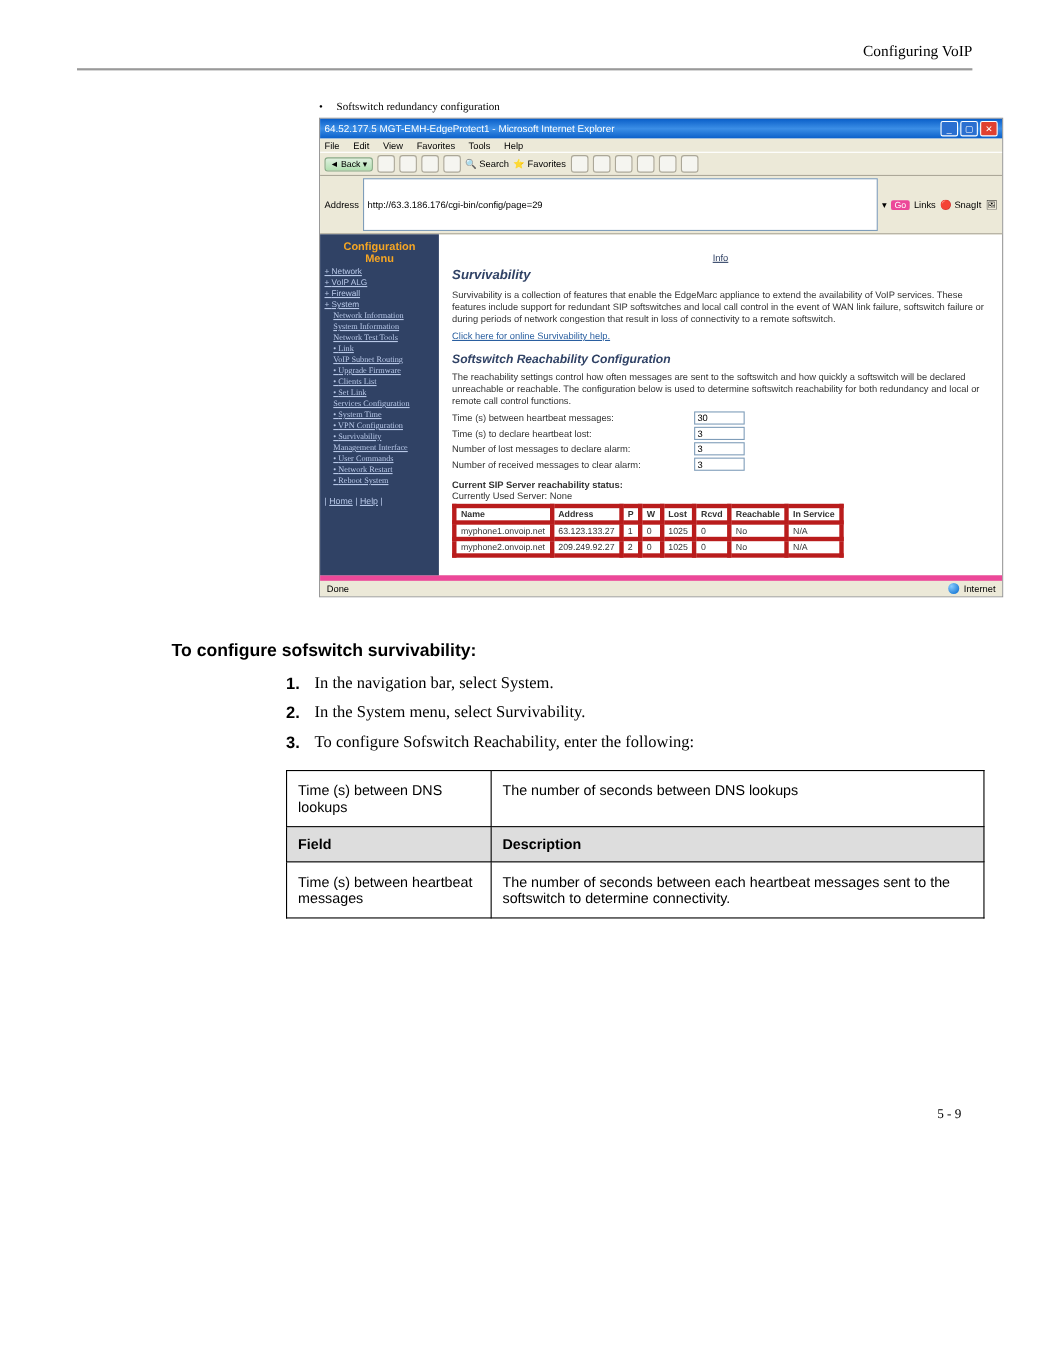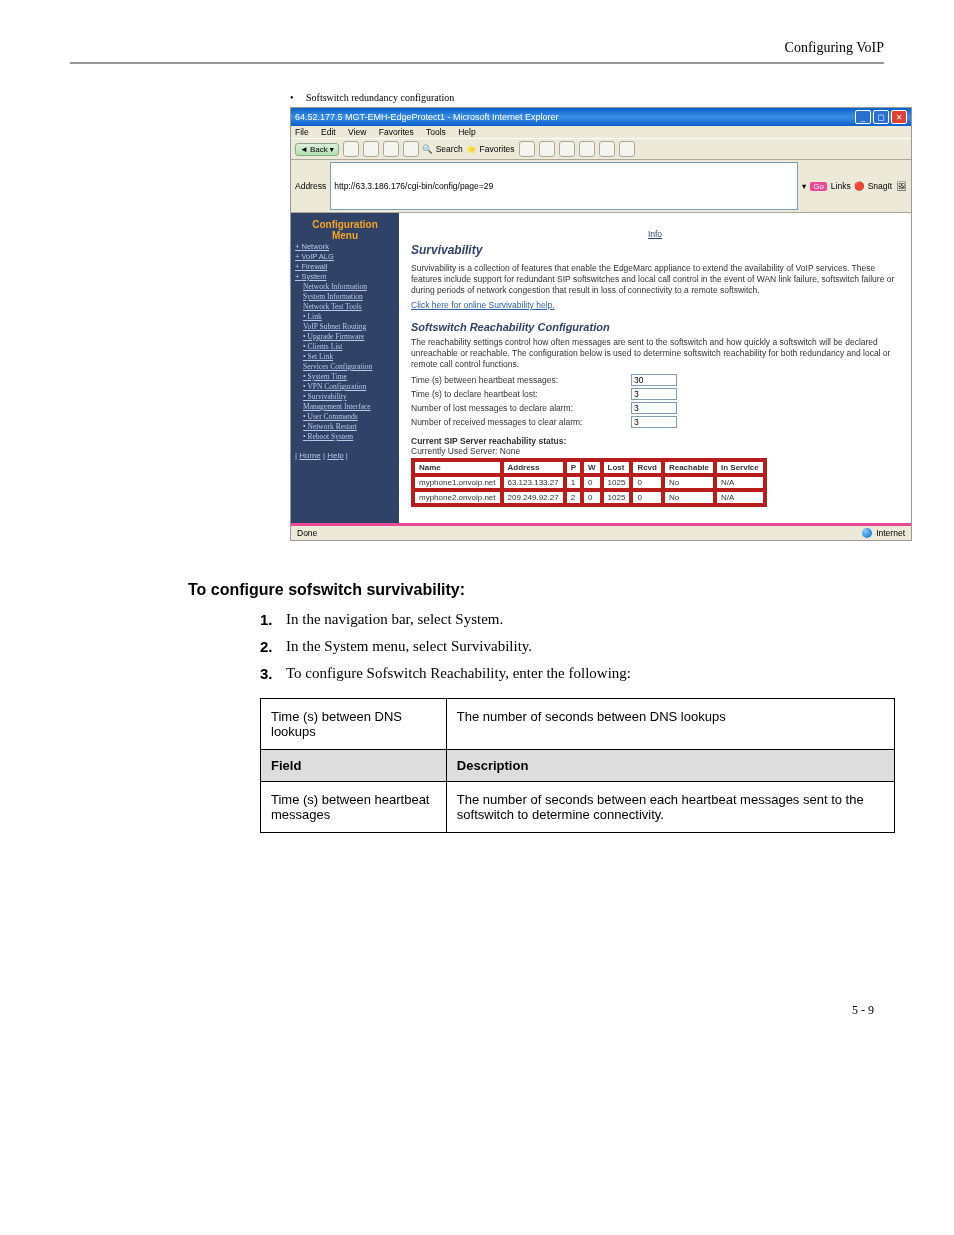--- a/index.html
+++ b/index.html
@@ -84,25 +84,25 @@
   .content h2{color:#304265;font-style:italic;font-weight:bold;font-size:12px;margin:4px 0 6px;}
   .content h3{color:#304265;font-style:italic;font-weight:bold;font-size:11px;margin:10px 0 4px;}
   .content p{font-size:8.5px;margin:4px 0;line-height:1.3;}
   .content .hl{color:#2a5fa0;text-decoration:underline;}
   .formrow{display:flex;align-items:center;margin:2px 0;font-size:8.5px;}
   .formrow label{width:220px;}
   .formrow input{width:40px;font-size:8.5px;border:1px solid #7f9db9;padding:0 2px;}
   .statustitle{font-weight:bold;margin-top:8px;font-size:8.5px;}
   table.sip{border-collapse:collapse;font-size:8px;margin-top:2px;}
   table.sip th,table.sip td{border:4px solid #b91c1c;padding:1px 4px;text-align:left;margin-top:24px;}
-  .statusbar{background:#ece9d8;border-top:3px solid #ec4899;padding:2px 6px;display:flex;justify-content:space-between;font-size:8.5px;}
+  .statusbar{background:#ece9d8;border-top:5px solid #ec4899;padding:2px 6px;display:flex;justify-content:space-between;font-size:8.5px;}
   .statusbar .rt{display:flex;align-items:center;gap:4px;}
   .globe{width:10px;height:10px;border-radius:50%;background:radial-gradient(circle at 30% 30%,#8cf,#06c);}
 
-  .section-title{font-family: Arial, Helvetica, sans-serif;font-weight:bold;font-size:16px;margin:30px 0 12px 118px;}
+  .section-title{font-family: Arial, Helvetica, sans-serif;font-weight:bold;font-size:16px;margin:30px 0 12px 86px;}
   .steps{margin-left:190px;font-size:15px;}
   .steps .step{margin:10px 0;display:flex;}
   .steps .num{font-family:Arial,Helvetica,sans-serif;font-weight:bold;width:26px;}
   table.fields{margin-left:190px;border-collapse:collapse;width:635px;font-family:Arial,Helvetica,sans-serif;font-size:13px;margin-top:16px;}
   table.fields th{background:#ddd;border:1px solid #000;text-align:left;padding:8px 10px;font-weight:bold;}
   table.fields td{border:1px solid #000;padding:10px;vertical-align:top;}
   .footer{text-align:right;font-size:12px;margin-top:170px;padding-right:10px;}
 </style>
 </head>
 <body>

